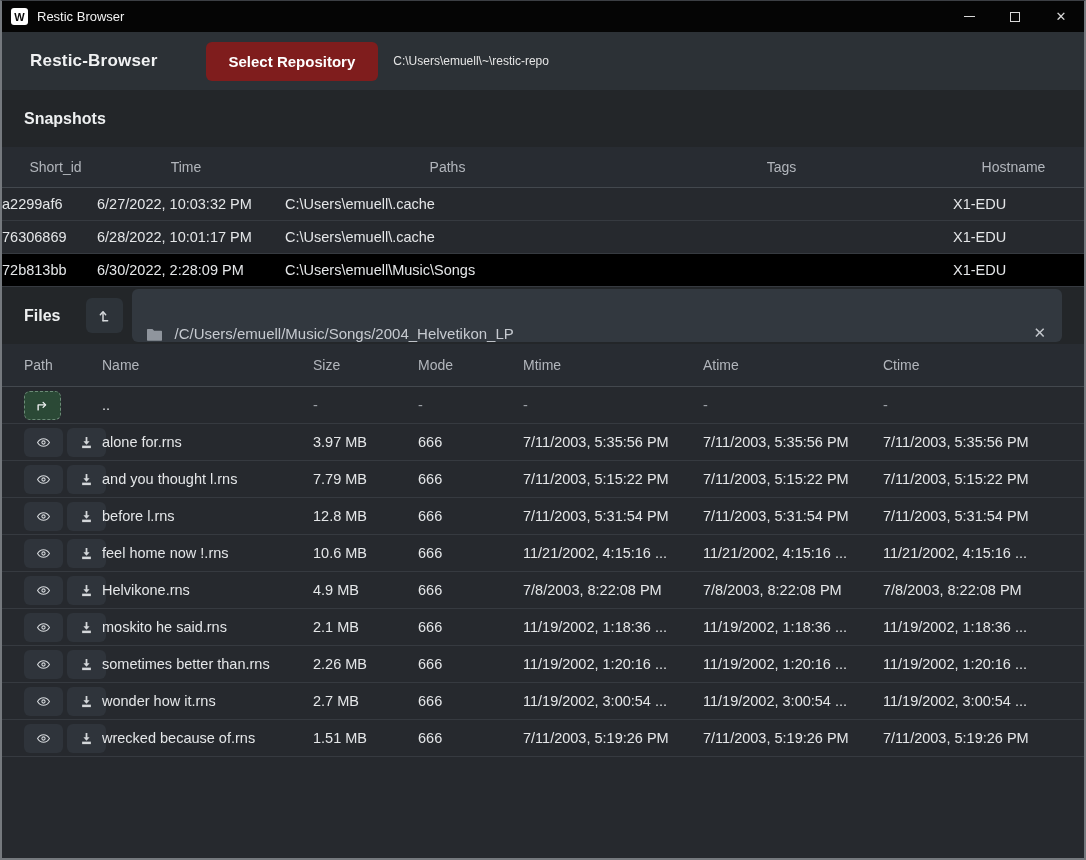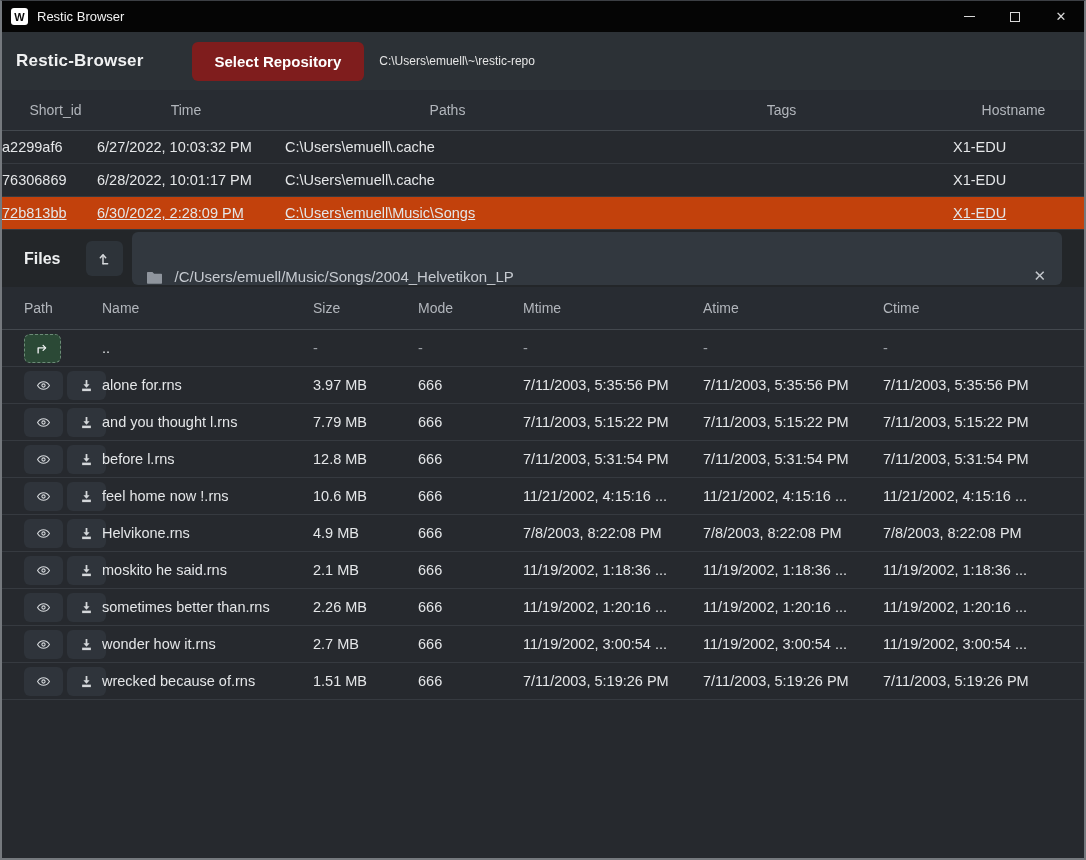--- a/index.html
+++ b/index.html
@@ -14,21 +14,21 @@
               display:flex; align-items:center; justify-content:center;
               color:#0a0a0a; font-size:11px; font-weight:bold; }
   .app-title { color:#f2f2f2; font-size:13px; margin-left:9px; }
   .win-controls { margin-left:auto; display:flex; height:100%; }
   .win-btn { width:46px; height:100%; display:flex; align-items:center; justify-content:center; color:#d9d9d9; }
   .glyph-min { width:11px; height:1px; background:#d9d9d9; display:inline-block; }
   .glyph-max { width:10px; height:10px; border:1px solid #d9d9d9; display:inline-block; }
   .glyph-close { font-size:13px; line-height:1; }
 
   
-  .header { height:58px; background:#2c3136; display:flex; align-items:center; padding:0 14px; flex:0 0 auto; }
+  .header { height:58px; background:#2c3136; display:flex; align-items:center; padding:0 28px; flex:0 0 auto; }
   .header h1 { color:#f0f1f2; font-size:17px; font-weight:bold; letter-spacing:.2px; }
   .select-repo-btn { margin-left:48px; background:#7f1d1d; color:#ffffff; border:none; cursor:pointer;
                      font-family:inherit; font-size:15px; font-weight:bold; padding:11px 23px; border-radius:6px; }
   .repo-path { margin-left:15px; color:#e5e5e5; font-size:12px; }
 
   
   .band { height:57px; background:#232629; display:flex; align-items:center; padding:0 22px; flex:0 0 auto; }
   .band h2 { color:#eef0f1; font-size:16px; font-weight:bold; }
 
   
@@ -36,21 +36,21 @@
            border-bottom:1px solid #43484e; flex:0 0 auto; }
   .thead .cell:first-child { padding-left:22px; }
   .cell { padding-right:10px; white-space:nowrap; overflow:hidden; }
 
   
   .snap-grid { grid-template-columns:95px 188px 335px 333px 1fr; }
   .snap-head { height:41px;text-align:center; }
   .snap-row { display:grid; grid-template-columns:95px 188px 335px 333px 1fr; align-items:center;
               height:33px; border-bottom:1px solid #363a40; color:#e4e6e8; font-size:14.5px; cursor:default; }
   .snap-row .cell:first-child { }
-  .snap-row.selected { background:#c2410c;text-decoration:underline; }
+  .snap-row.selected { background:#000000; }
 
   
   .up-level-btn { margin-left:26px; width:37px; height:35px; background:#2d3339; border:none; border-radius:6px;
                   color:#d6d9dc; display:flex; align-items:center; justify-content:center; cursor:pointer; flex:0 0 auto; }
   .path-bar { flex:1; margin-left:9px; height:53px; background:#32383f; border-radius:6px;
               display:flex; align-items:flex-end; padding:0 14px; }
   .path-bar .folder { color:#8f959d; display:flex; flex:0 0 auto; }
   .path-text { margin-left:11px; color:#c6cad0; font-size:15px; flex:1; white-space:nowrap; overflow:hidden; }
   .clear-btn { background:none; border:none; color:#c3c7cc; font-size:15px; cursor:pointer; padding:0 2px; font-family:inherit; }
 
@@ -90,20 +90,23 @@
         </div>
     </div>
   </div>
 
   <div class="header">
     <h1>Restic-Browser</h1>
     <button class="select-repo-btn">Select Repository</button>
     <span class="repo-path">C:\Users\emuell\~\restic-repo</span>
   </div>
 
+  <div class="band">
+    <h2>Snapshots</h2>
+  </div>
 
   <div class="thead snap-grid snap-head">
     <div class="cell">Short_id</div>
     <div class="cell">Time</div>
     <div class="cell">Paths</div>
     <div class="cell">Tags</div>
     <div class="cell">Hostname</div>
   </div>
   <div id="snap-rows">
       <div class="snap-row">

